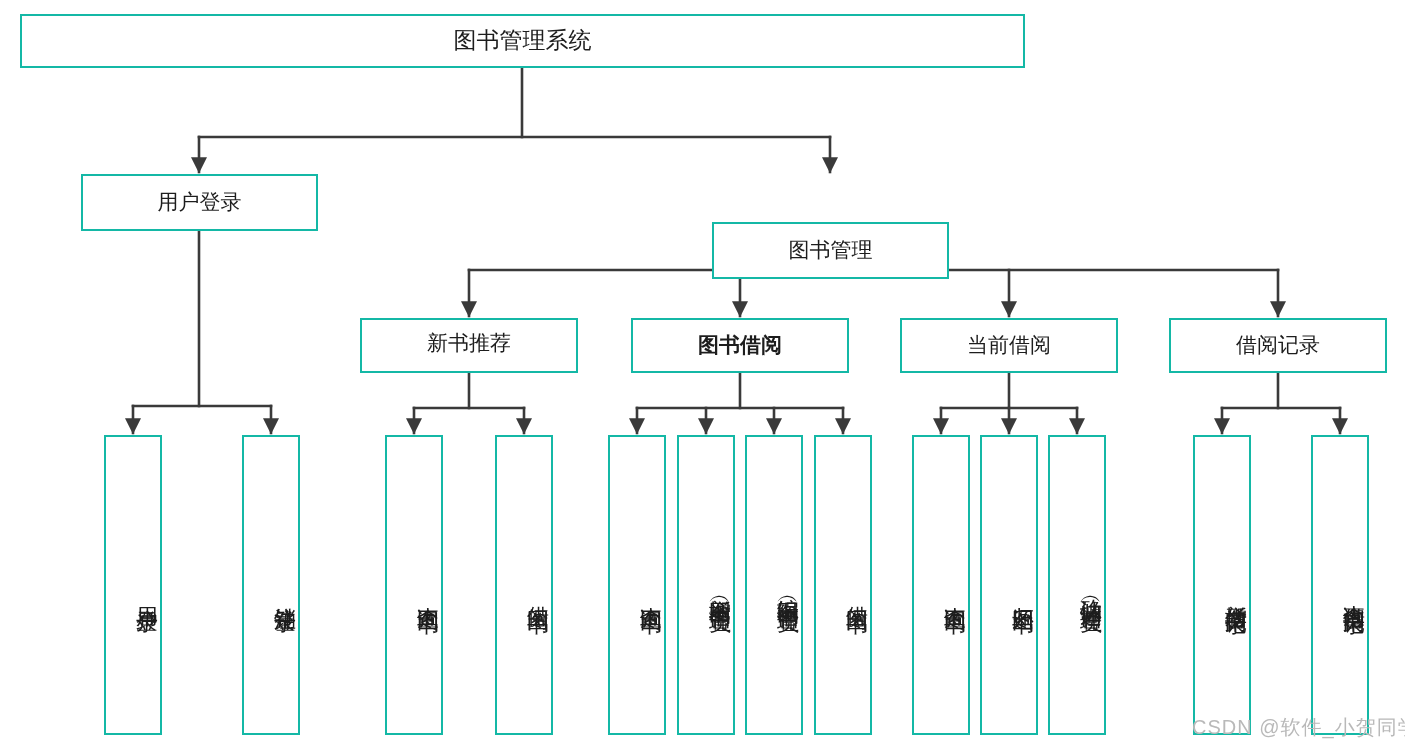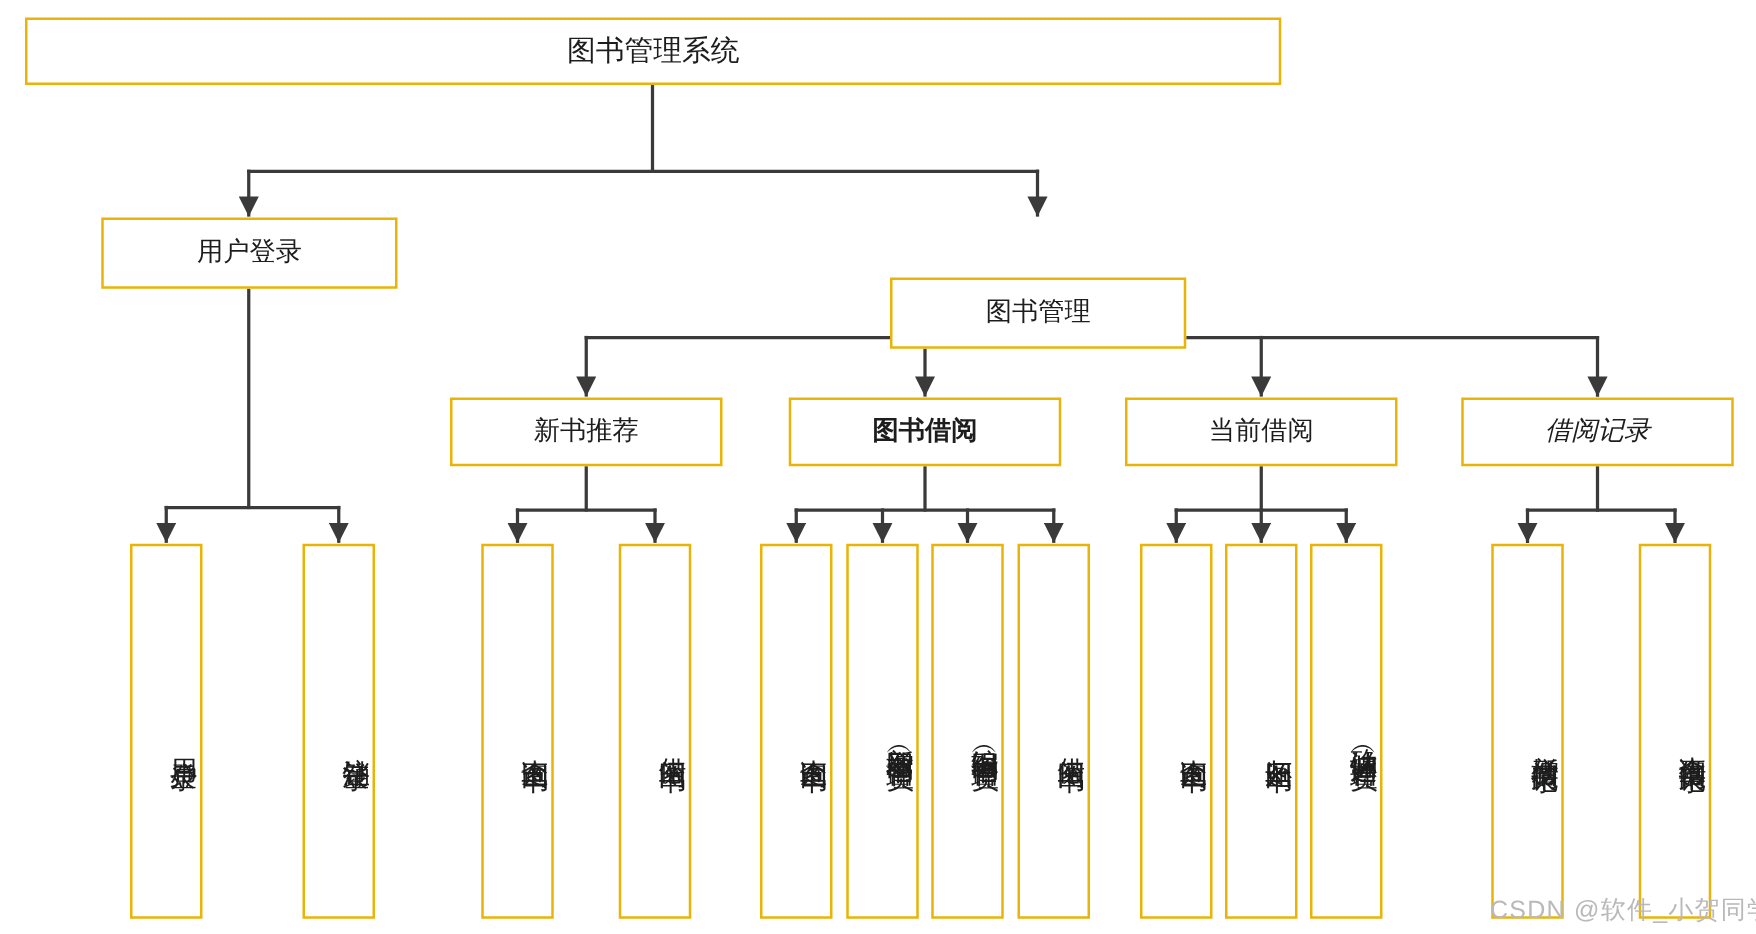--- a/index.html
+++ b/index.html
@@ -22,21 +22,21 @@
     left: 0;
     top: 0;
     width: 1405px;
     height: 747px;
     pointer-events: none;
   }
   .node {
     position: absolute;
     box-sizing: border-box;
     background: #ffffff;
-    border: 2px solid #eab308;
+    border: 2px solid #14b8a6;
     display: flex;
     align-items: center;
     justify-content: center;
     color: #1d1d1d;
     line-height: 1.18;
   }
   .node.h {
     
     font-size: 21px;
   }
@@ -129,33 +129,33 @@
   </div>
 
   <div class="node h" style="left:81px; top:174px; width:237px; height:57px;">
     <span class="lbl">用户登录</span>
   </div>
 
   <div class="node h" style="left:712px; top:174px; width:237px; height:57px;margin-top:48px;">
     <span class="lbl">图书管理</span>
   </div>
 
-  <div class="node h" style="left:360px; top:318px; width:218px; height:55px;">
+  <div class="node h" style="left:360px; top:318px; width:218px; height:55px;font-family:Liberation Mono, monospace;">
     <span class="lbl">新书推荐</span>
   </div>
 
   <div class="node h" style="left:631px; top:318px; width:218px; height:55px;font-weight:bold;">
     <span class="lbl">图书借阅</span>
   </div>
 
   <div class="node h" style="left:900px; top:318px; width:218px; height:55px;">
     <span class="lbl">当前借阅</span>
   </div>
 
-  <div class="node h" style="left:1169px; top:318px; width:218px; height:55px;font-style:italic;">
+  <div class="node h" style="left:1169px; top:318px; width:218px; height:55px;">
     <span class="lbl">借阅记录</span>
   </div>
 
   <div class="node v" style="left:104px; top:435px; width:58px; height:300px;">
     <span class="lbl">用户登录</span>
   </div>
 
   <div class="node v" style="left:242px; top:435px; width:58px; height:300px;">
     <span class="lbl">注销登录</span>
   </div>

